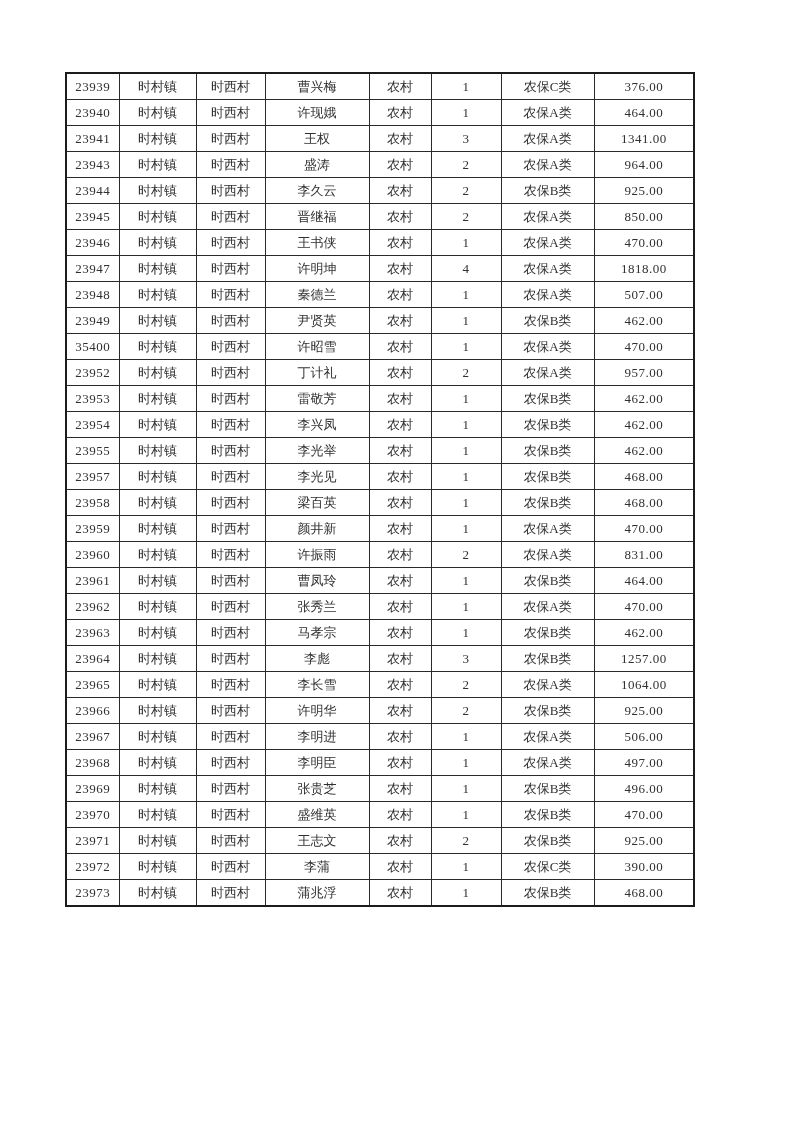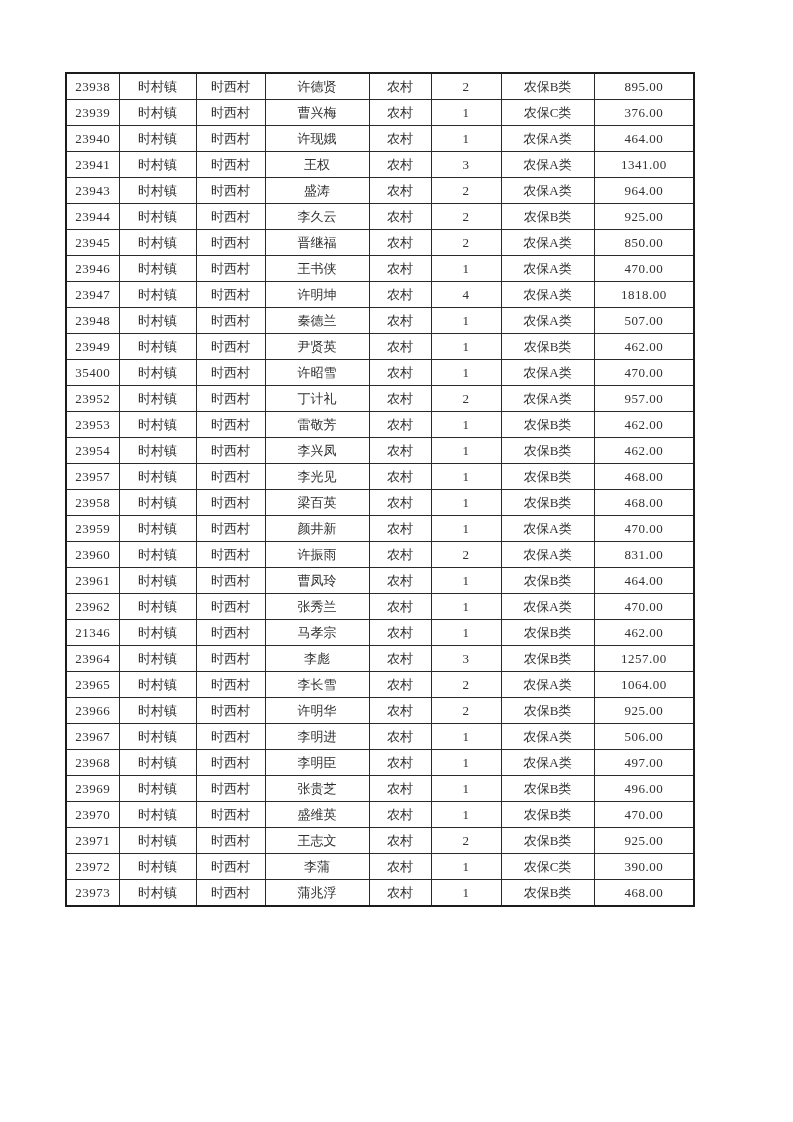--- a/index.html
+++ b/index.html
@@ -58,30 +58,20 @@
       <col class="c-town">
       <col class="c-village">
       <col class="c-name">
       <col class="c-type">
       <col class="c-count">
       <col class="c-category">
       <col class="c-amount">
     </colgroup>
     <tbody>
         <tr>
-          <td class="col-id">23938</td>
-          <td class="col-town">时村镇</td>
-          <td class="col-village">时西村</td>
-          <td class="col-name">许德贤</td>
-          <td class="col-type">农村</td>
-          <td class="col-count">2</td>
-          <td class="col-category">农保B类</td>
-          <td class="col-amount">895.00</td>
-        </tr>
-        <tr>
           <td class="col-id">23939</td>
           <td class="col-town">时村镇</td>
           <td class="col-village">时西村</td>
           <td class="col-name">曹兴梅</td>
           <td class="col-type">农村</td>
           <td class="col-count">1</td>
           <td class="col-category">农保C类</td>
           <td class="col-amount">376.00</td>
         </tr>
         <tr>
@@ -208,20 +198,30 @@
           <td class="col-id">23954</td>
           <td class="col-town">时村镇</td>
           <td class="col-village">时西村</td>
           <td class="col-name">李兴凤</td>
           <td class="col-type">农村</td>
           <td class="col-count">1</td>
           <td class="col-category">农保B类</td>
           <td class="col-amount">462.00</td>
         </tr>
         <tr>
+          <td class="col-id">23955</td>
+          <td class="col-town">时村镇</td>
+          <td class="col-village">时西村</td>
+          <td class="col-name">李光举</td>
+          <td class="col-type">农村</td>
+          <td class="col-count">1</td>
+          <td class="col-category">农保B类</td>
+          <td class="col-amount">462.00</td>
+        </tr>
+        <tr>
           <td class="col-id">23957</td>
           <td class="col-town">时村镇</td>
           <td class="col-village">时西村</td>
           <td class="col-name">李光见</td>
           <td class="col-type">农村</td>
           <td class="col-count">1</td>
           <td class="col-category">农保B类</td>
           <td class="col-amount">468.00</td>
         </tr>
         <tr>
@@ -268,21 +268,21 @@
           <td class="col-id">23962</td>
           <td class="col-town">时村镇</td>
           <td class="col-village">时西村</td>
           <td class="col-name">张秀兰</td>
           <td class="col-type">农村</td>
           <td class="col-count">1</td>
           <td class="col-category">农保A类</td>
           <td class="col-amount">470.00</td>
         </tr>
         <tr>
-          <td class="col-id">21346</td>
+          <td class="col-id">23963</td>
           <td class="col-town">时村镇</td>
           <td class="col-village">时西村</td>
           <td class="col-name">马孝宗</td>
           <td class="col-type">农村</td>
           <td class="col-count">1</td>
           <td class="col-category">农保B类</td>
           <td class="col-amount">462.00</td>
         </tr>
         <tr>
           <td class="col-id">23964</td>

